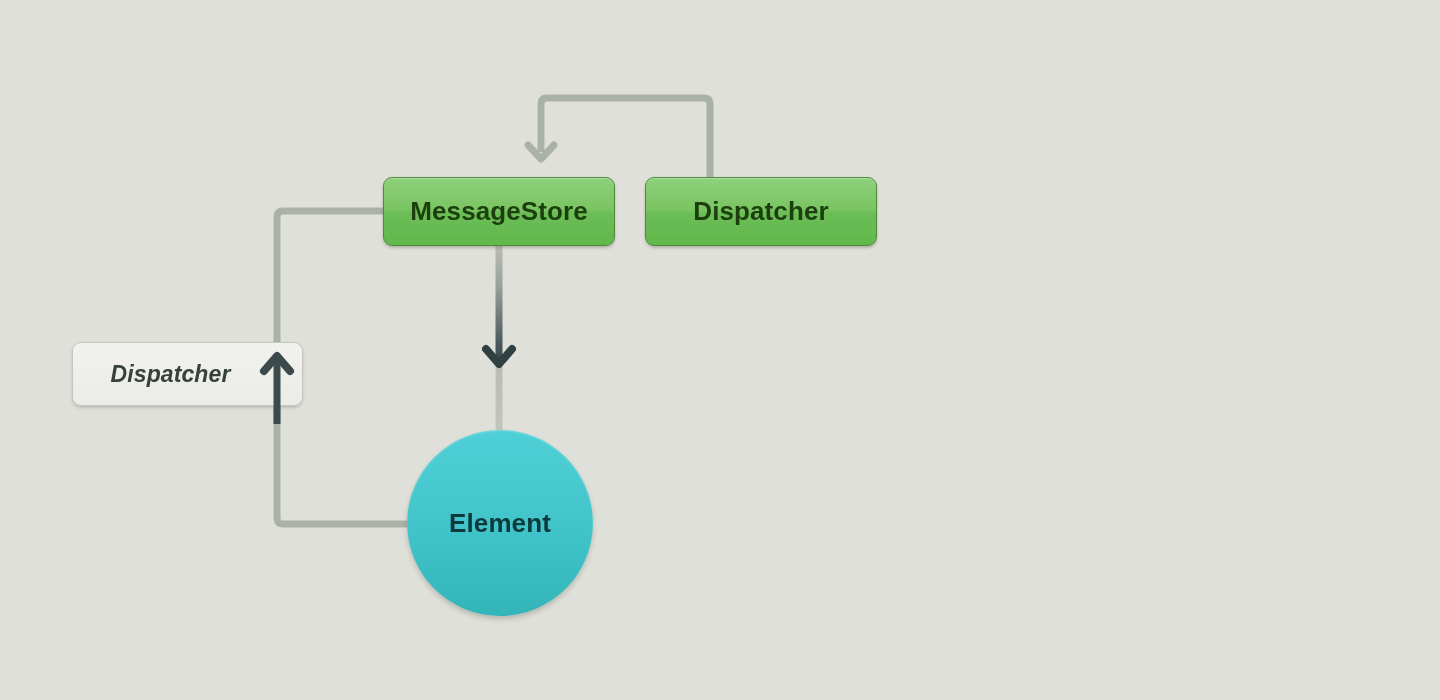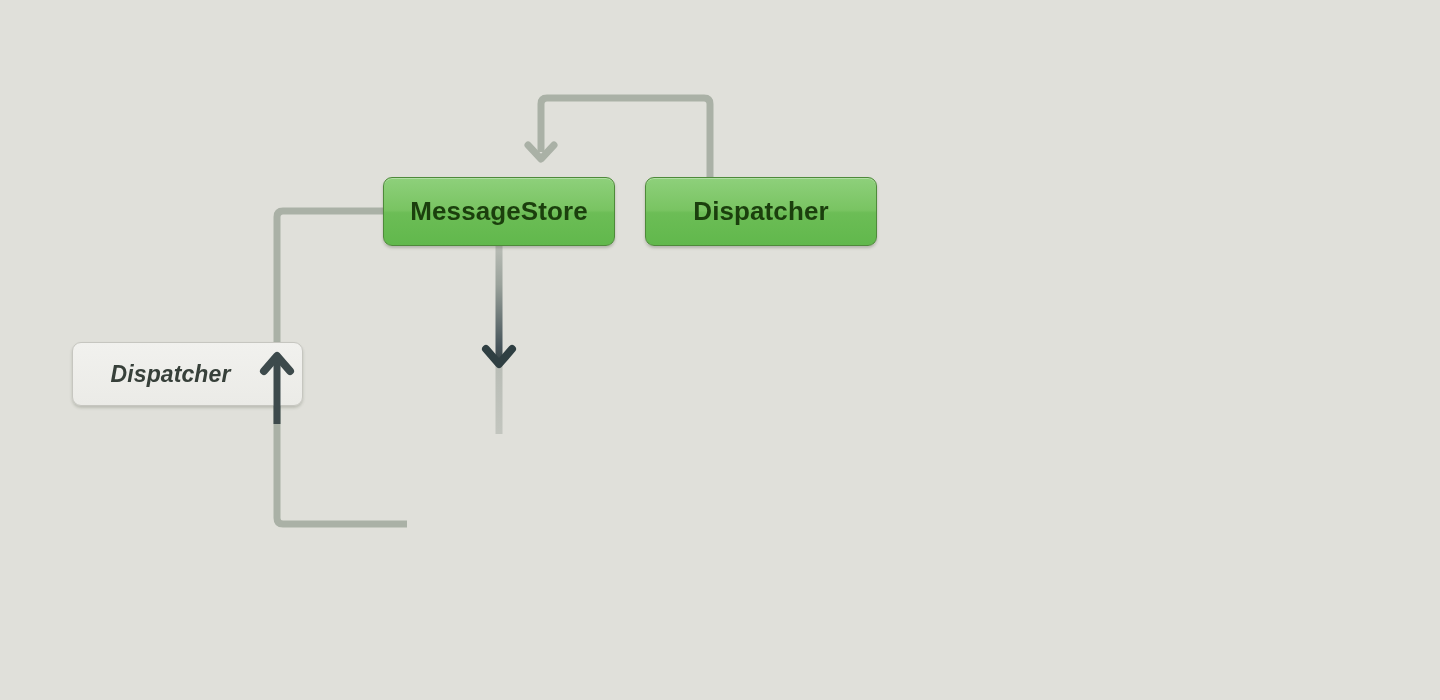--- a/index.html
+++ b/index.html
@@ -150,14 +150,17 @@
 
   <div class="node node-dispatcher" style="left:72px; top:342px; width:231px; height:64px;">
     <span class="node-label">Dispatcher</span>
   </div>
 
   <svg id="dispatcher-arrow-overlay" style="left:255px; top:336px;" width="50" height="90" viewBox="0 0 50 90" xmlns="http://www.w3.org/2000/svg">
     <line x1="22" y1="88" x2="22" y2="24" stroke="#3d4a4c" stroke-width="7" stroke-linecap="butt"></line>
     <path d="M 9,35 L 22,20 L 35,35" fill="none" stroke="#3d4a4c" stroke-width="8" stroke-linecap="round" stroke-linejoin="round"></path>
   </svg>
 
+  <div class="node node-element" style="left:407px; top:430px; width:186px; height:186px;">
+    <span class="node-label">Element</span>
+  </div>
 
 </div>
 
 </body></html>

